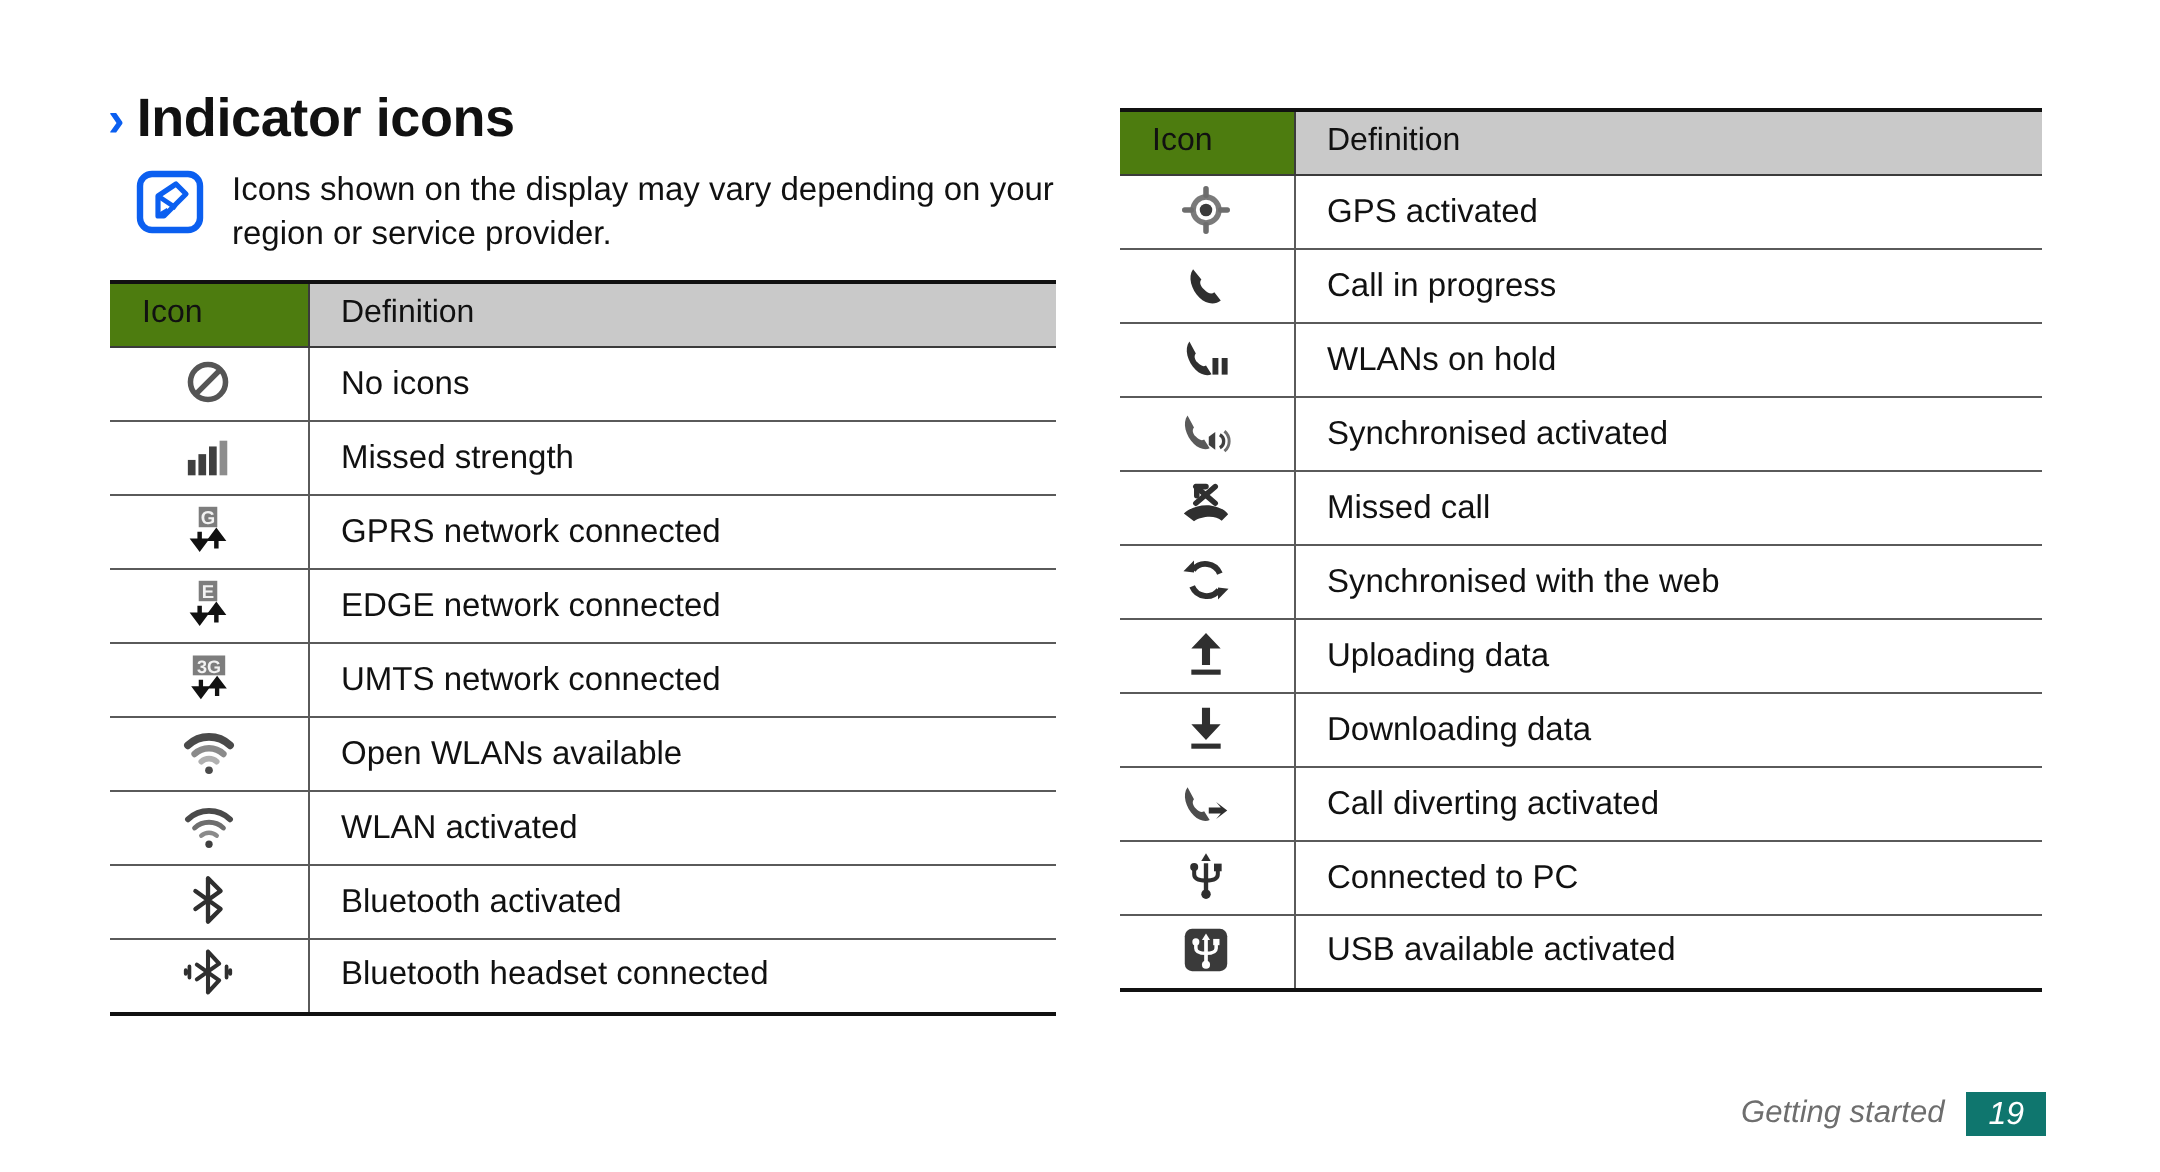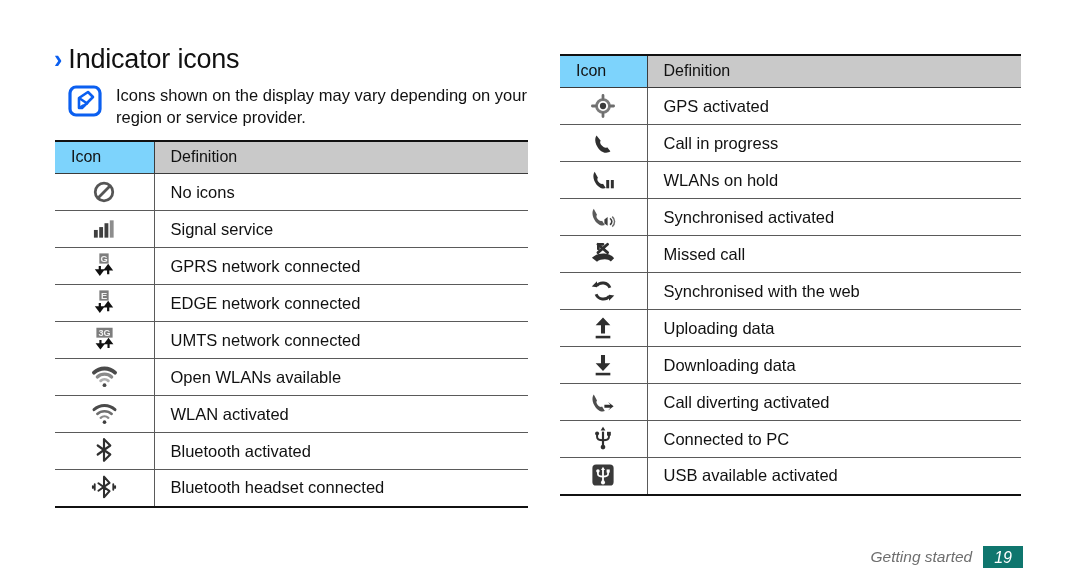--- a/index.html
+++ b/index.html
@@ -16,21 +16,21 @@
   
   .heading {
     position: absolute; left: 54px; top: 44px;
     display: flex; align-items: baseline; gap: 10px;
   }
   .chevron {
     color: #0b5ff0; font-size: 25px; font-weight: bold;
     line-height: 1; letter-spacing: -4px;
   }
   .heading-title {
-    font-size: 27px; font-weight: normal; color: #111; letter-spacing: -0.2px;
+    font-size: 27px; font-weight: bold; color: #111; letter-spacing: -0.2px;
   }
 
   
   .note {
     position: absolute; left: 68px; top: 84px;
     display: flex; align-items: flex-start; gap: 14px;
     width: 480px;
   }
   .note-icon { width: 34px; height: 32px; flex: 0 0 34px; margin-top: 1px; }
   .note-text {
@@ -51,21 +51,21 @@
   .tbl col.c-icon-r { width: 87px; }
   .tbl col.c-def-r  { width: 374px; }
 
   .tbl thead th {
     font-size: 16px; font-weight: normal; color: #111;
     text-align: left; padding: 6px 0 7px 16px;
     border-top: 2px solid #111;
     border-bottom: 1px solid #3b3b3b;
     height: 31px;
   }
-  .tbl thead th.h-icon { background: #7dd3fc; }
+  .tbl thead th.h-icon { background: #4d7c0f; }
   .tbl thead th.h-def  { background: #c9c9c9; border-left: 1px solid #3b3b3b; }
 
   .tbl tbody td {
     border-bottom: 1px solid #5a5a5a;
     height: 37px; vertical-align: middle;
   }
   .tbl tbody tr:last-child td { border-bottom: 2px solid #111; }
   .tbl tbody td.cell-icon { text-align: center; }
   .tbl tbody td.cell-def {
     border-left: 1px solid #5a5a5a;
@@ -140,21 +140,21 @@
         <td class="cell-icon">
           <span class="ico-wrap">
             <svg viewBox="0 0 26 22" width="25" height="22" aria-hidden="true">
               <rect x="2" y="12" width="4" height="8" fill="#3f3f3f"></rect>
               <rect x="7.5" y="9" width="4" height="11" fill="#3f3f3f"></rect>
               <rect x="13" y="5" width="4" height="15" fill="#3f3f3f"></rect>
               <rect x="18.5" y="2" width="4" height="18" fill="#8d8d8d"></rect>
             </svg>
           </span>
         </td>
-        <td class="cell-def">Signal service</td>
+        <td class="cell-def">Missed strength</td>
       </tr>
       <tr>
         <td class="cell-icon">
           <span class="ico-wrap">
             <svg viewBox="0 0 28 28" width="26" height="26" aria-hidden="true">
               <rect x="9" y="1.5" width="10" height="11" fill="#7d7d7d"></rect>
               <text x="14" y="11" font-family="Liberation Sans, sans-serif" font-size="10" font-weight="bold" fill="#f2f2f2" text-anchor="middle">G</text>
               <path d="M9.5 15 v5.5 M9.5 23.8 l-3 -4 h6 z" stroke="#111" stroke-width="2.4" fill="#111"></path>
               <path d="M18.5 24 v-5.5 M18.5 14.7 l3 4 h-6 z" stroke="#111" stroke-width="2.4" fill="#111"></path>
             </svg>

